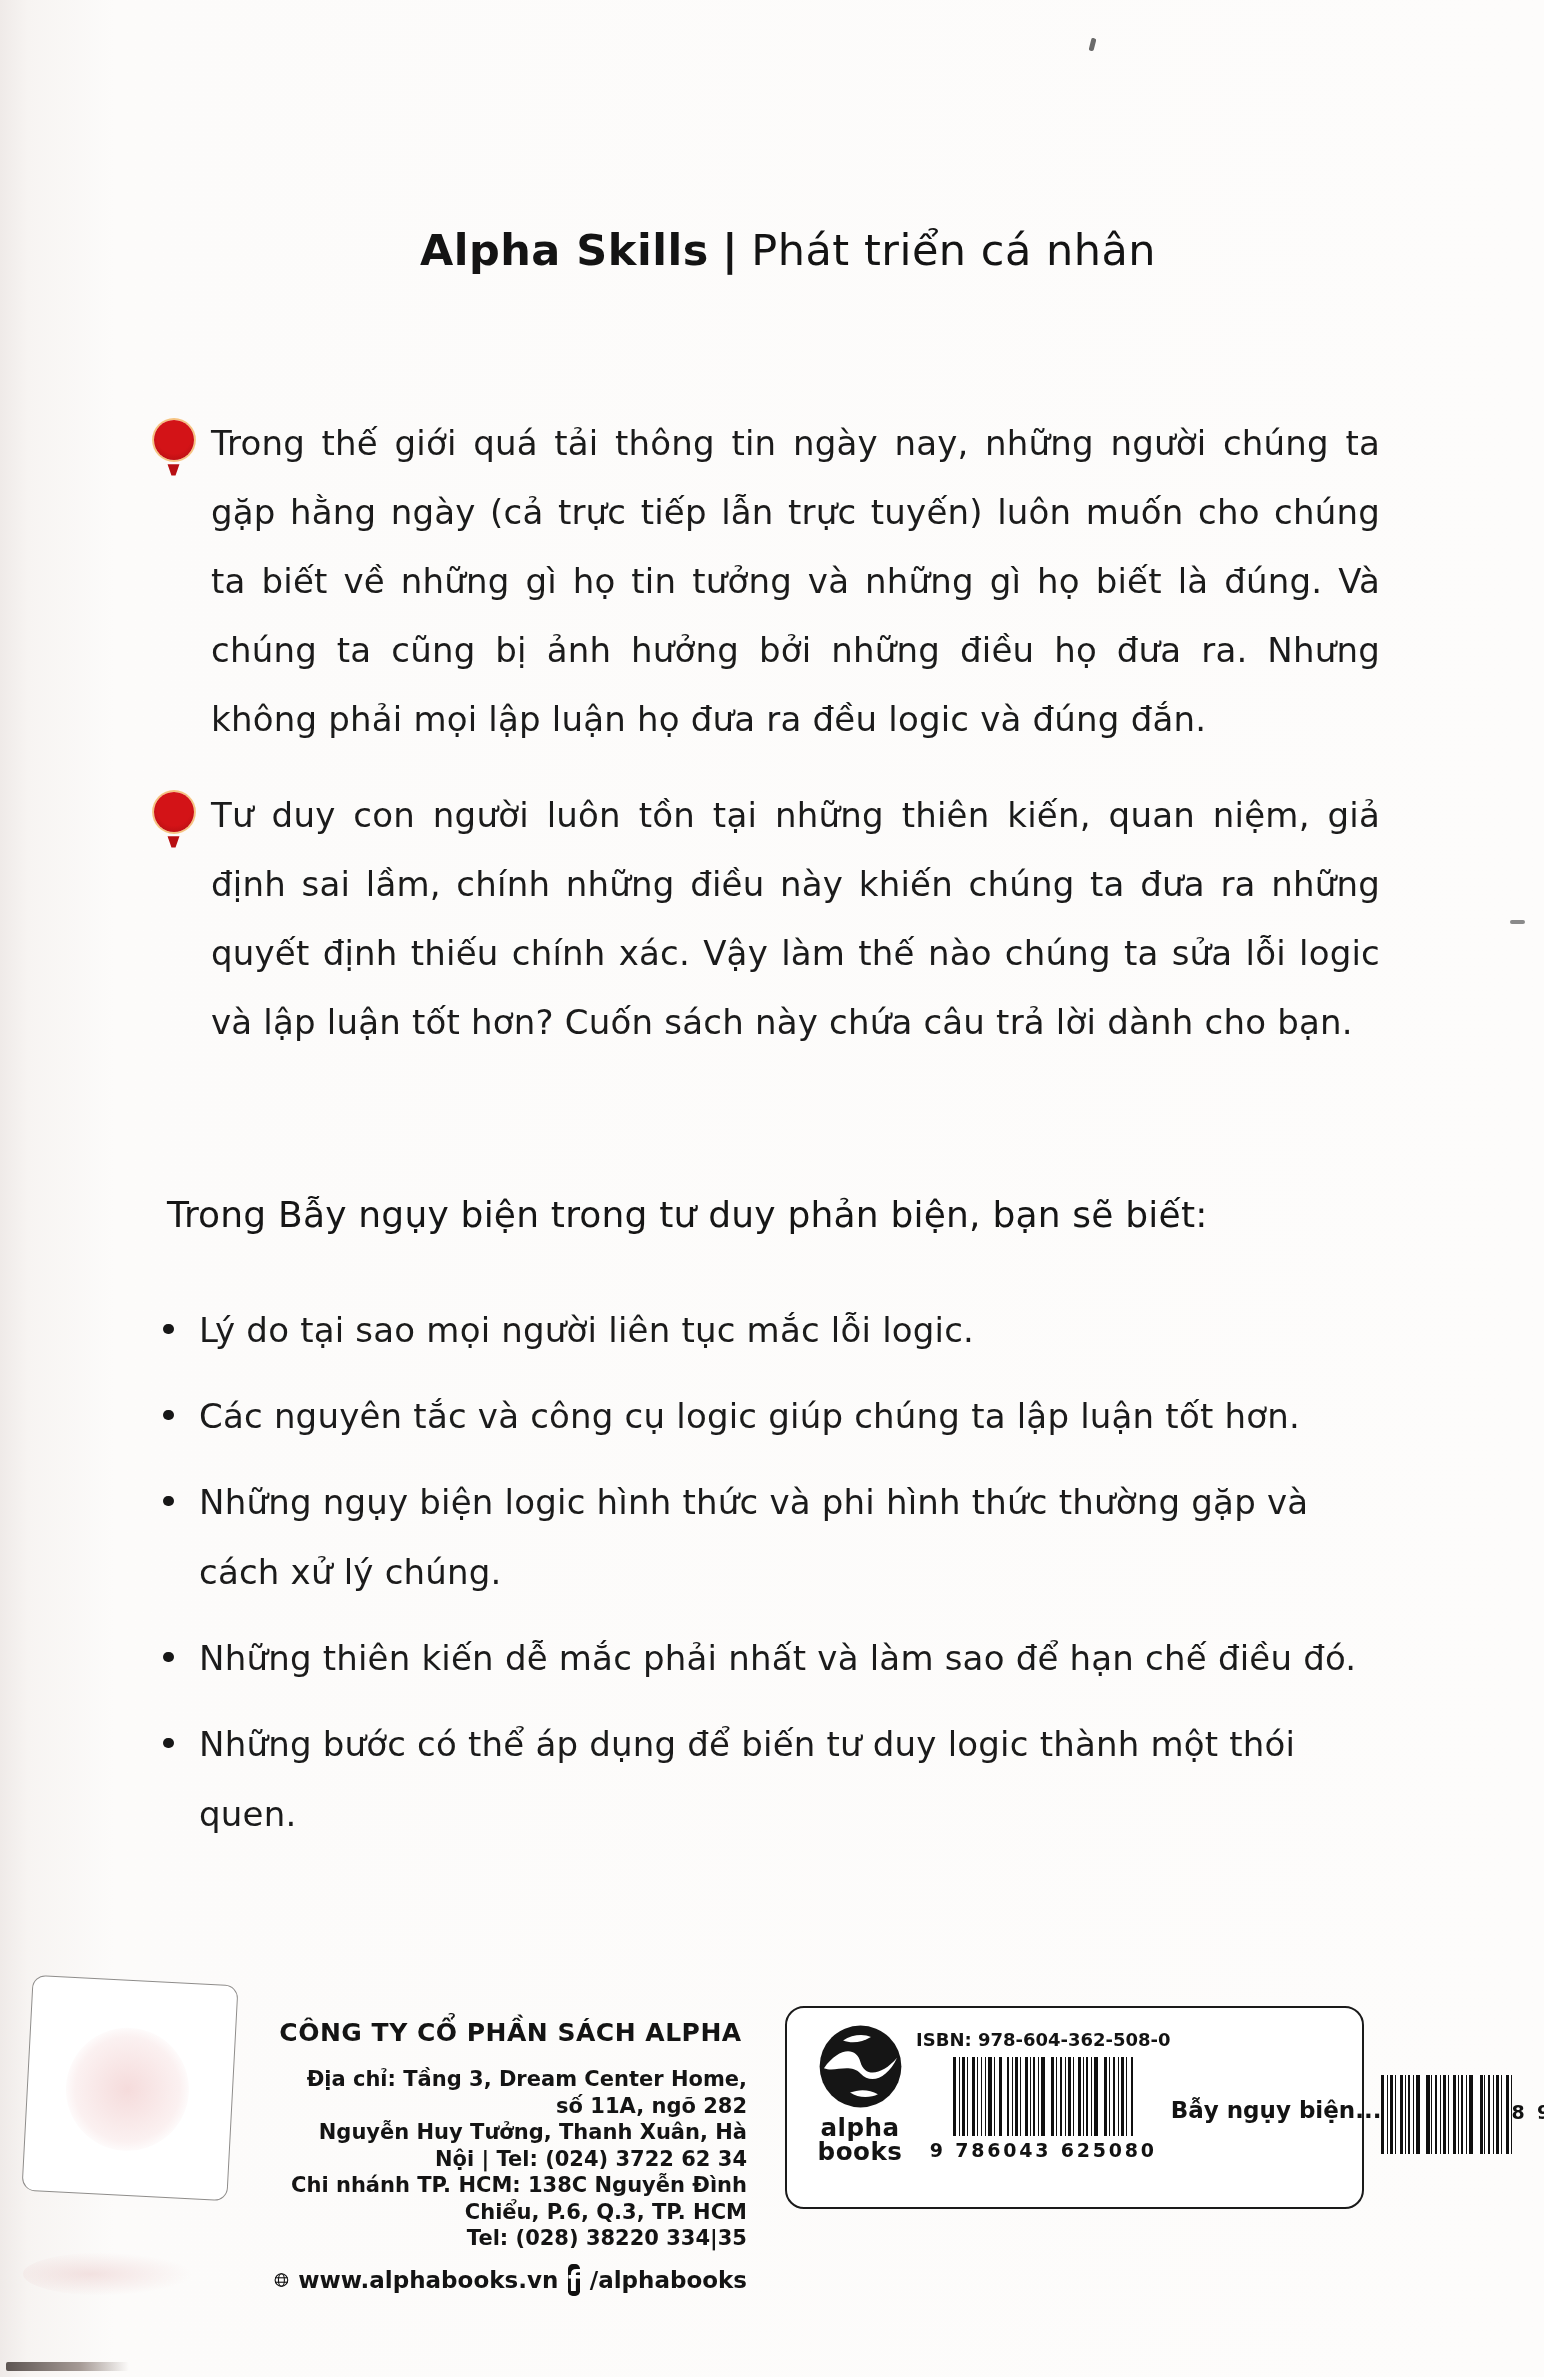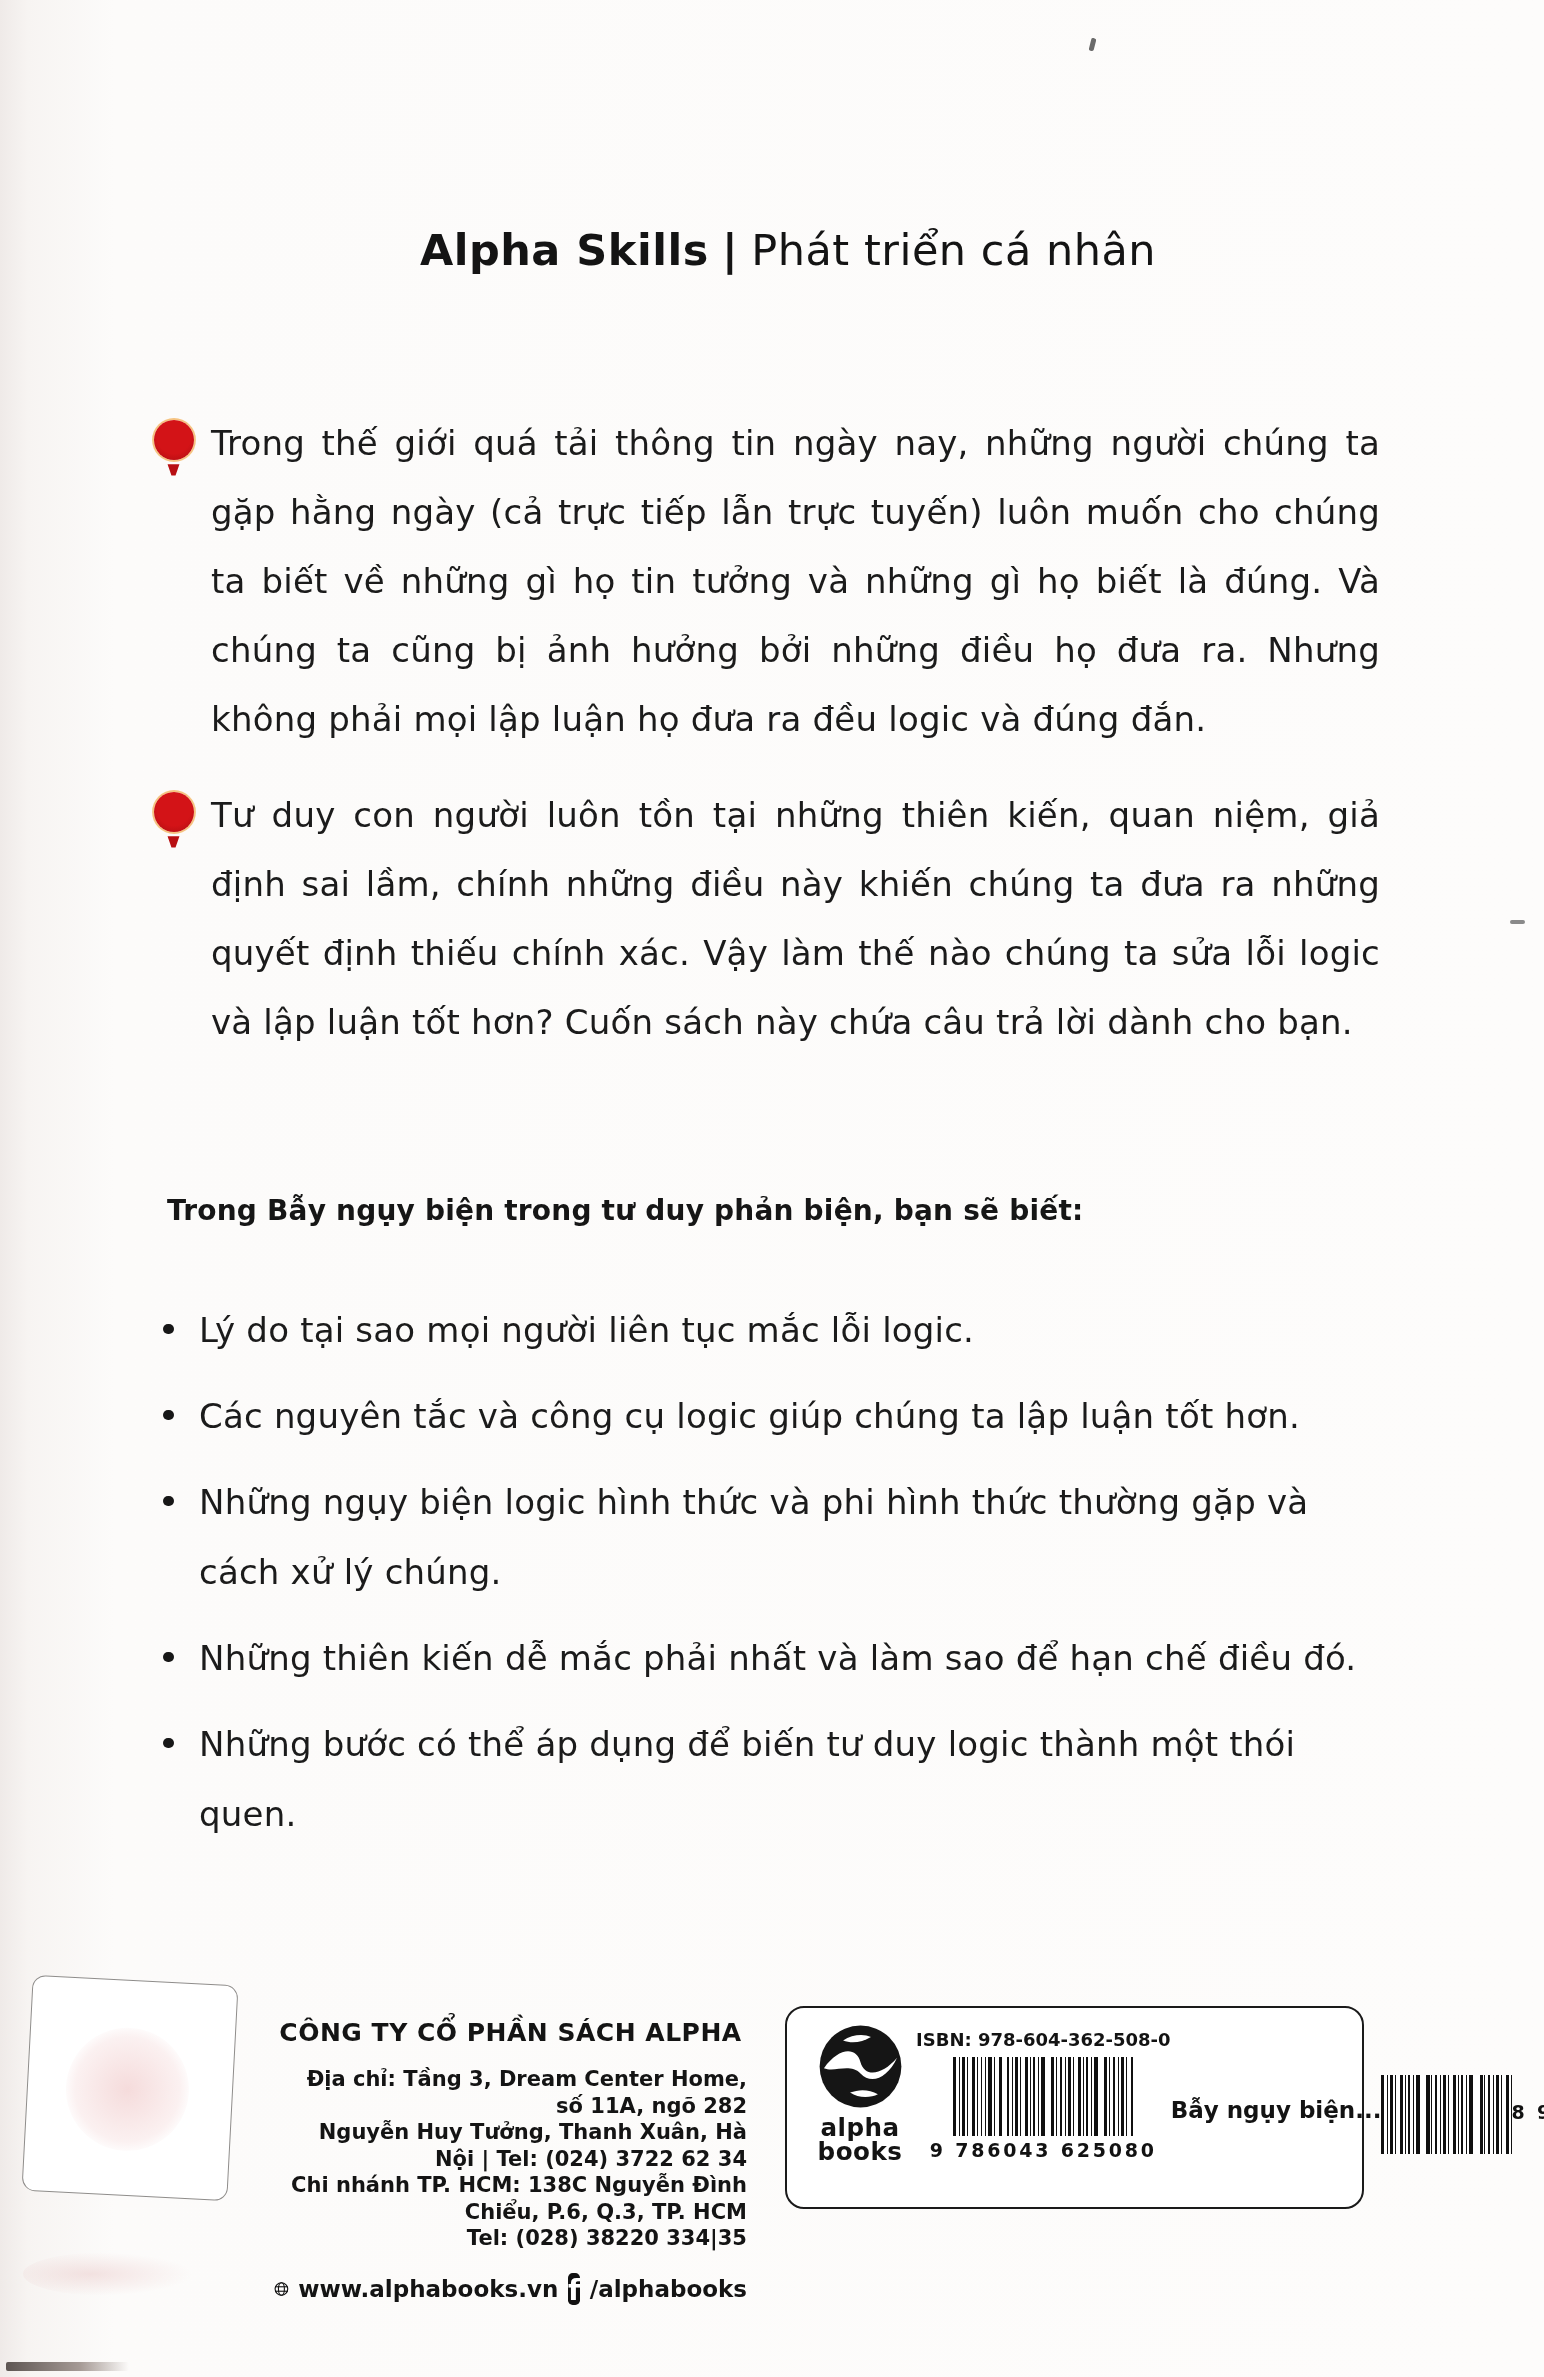--- a/index.html
+++ b/index.html
@@ -32,21 +32,21 @@
   .para-text{
     flex:1;font-size:34px;line-height:69px;text-align:justify;
     color:#1b1b1b;letter-spacing:0.2px;
   }
   .p1{top:409px;}
   .p2{top:781px;}
 
   
   .section-heading{
     position:absolute;left:167px;top:1194px;width:1221px;
-    font-size:28px;font-weight:700;color:#161616;letter-spacing:0.2px;
+    font-size:36px;font-weight:400;color:#161616;letter-spacing:0.2px;
   }
   .bullet-list{position:absolute;left:150px;top:1295px;width:1240px;
     margin:0;padding:0;list-style:none;}
   .bullet-list li{display:flex;align-items:flex-start;margin-bottom:16px;}
   .dot{flex:0 0 49px;padding-top:29px;}
   .dot i{display:block;width:10.4px;height:10.4px;border-radius:50%;background:#171717;margin-left:13.2px;}
   .li-text{flex:1;font-size:34px;line-height:70px;color:#1b1b1b;text-align:left;letter-spacing:0.2px;}
 
   
   .sticker{
@@ -58,21 +58,21 @@
   .sticker .blob{
     position:absolute;left:38px;top:47px;width:123px;height:123px;border-radius:50%;
     background:radial-gradient(circle at 50% 50%,rgba(233,176,176,.45),rgba(233,176,176,.18) 60%,transparent 75%);
   }
 
   .publisher{
     position:absolute;left:274px;top:2018px;width:473px;text-align:right;color:#141414;
   }
   .publisher .pub-name{font-size:25px;font-weight:700;letter-spacing:0.5px;margin-bottom:19px;text-align:center;}
   .publisher .addr{font-size:21px;font-weight:700;line-height:26.5px;}
-  .weblinks{display:flex;justify-content:flex-end;align-items:center;margin-top:18px;gap:9.5px;}
+  .weblinks{display:flex;justify-content:flex-end;align-items:center;margin-top:9px;gap:9.5px;}
   .weblinks .txt{font-size:23px;font-weight:700;}
   .globe{width:38px;height:38px;}
   .fb{width:32px;height:32px;background:#111;border-radius:4.7px;color:#fff;
       display:flex;align-items:flex-end;justify-content:center;
       font-weight:700;font-size:28px;line-height:28px;overflow:hidden;}
 
   .barcode-panel{
     position:absolute;left:785px;top:2006px;width:579px;height:203px;
     background:#fff;border:2.8px solid #1a1a1a;border-radius:19px;
     display:flex;align-items:stretch;padding:15px 17px 13.2px 17px;box-sizing:border-box;

